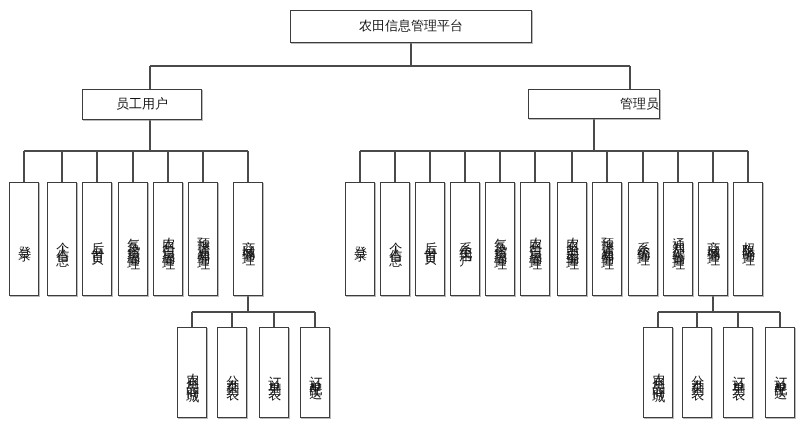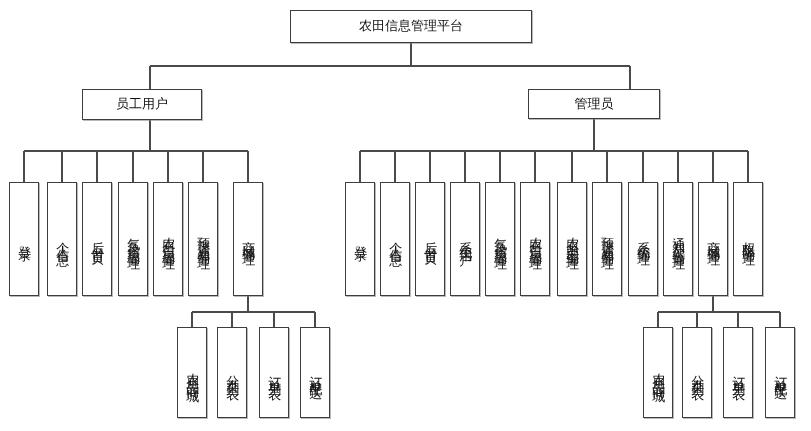--- a/index.html
+++ b/index.html
@@ -66,21 +66,21 @@
       <line x1="738" y1="312" x2="738" y2="327" stroke="#4a4a4a" stroke-width="1.4"></line>
       <line x1="780" y1="312" x2="780" y2="327" stroke="#4a4a4a" stroke-width="1.4"></line>
     </svg>
   <div id="nodes-layer">
       <div class="node" style="left: 290px; top: 10px; width: 242px; height: 33px;">
         <span class="node-label">农田信息管理平台</span>
       </div>
       <div class="node" style="left: 82px; top: 89px; width: 120px; height: 31px;">
         <span class="node-label">员工用户</span>
       </div>
-      <div class="node" style="left: 528px; top: 89px; width: 132px; height: 30px;">
+      <div class="node" style="left: 528px; top: 89px; width: 132px; height: 30px; justify-content: flex-end;">
         <span class="node-label">管理员</span>
       </div>
       <div class="node vertical" style="left: 9px; top: 182px; width: 30px; height: 114px;">
         <span class="node-label">登录</span>
       </div>
       <div class="node vertical" style="left: 47px; top: 182px; width: 30px; height: 114px;">
         <span class="node-label">个人信息</span>
       </div>
       <div class="node vertical" style="left: 82px; top: 182px; width: 30px; height: 114px;">
         <span class="node-label">后台首页</span>

